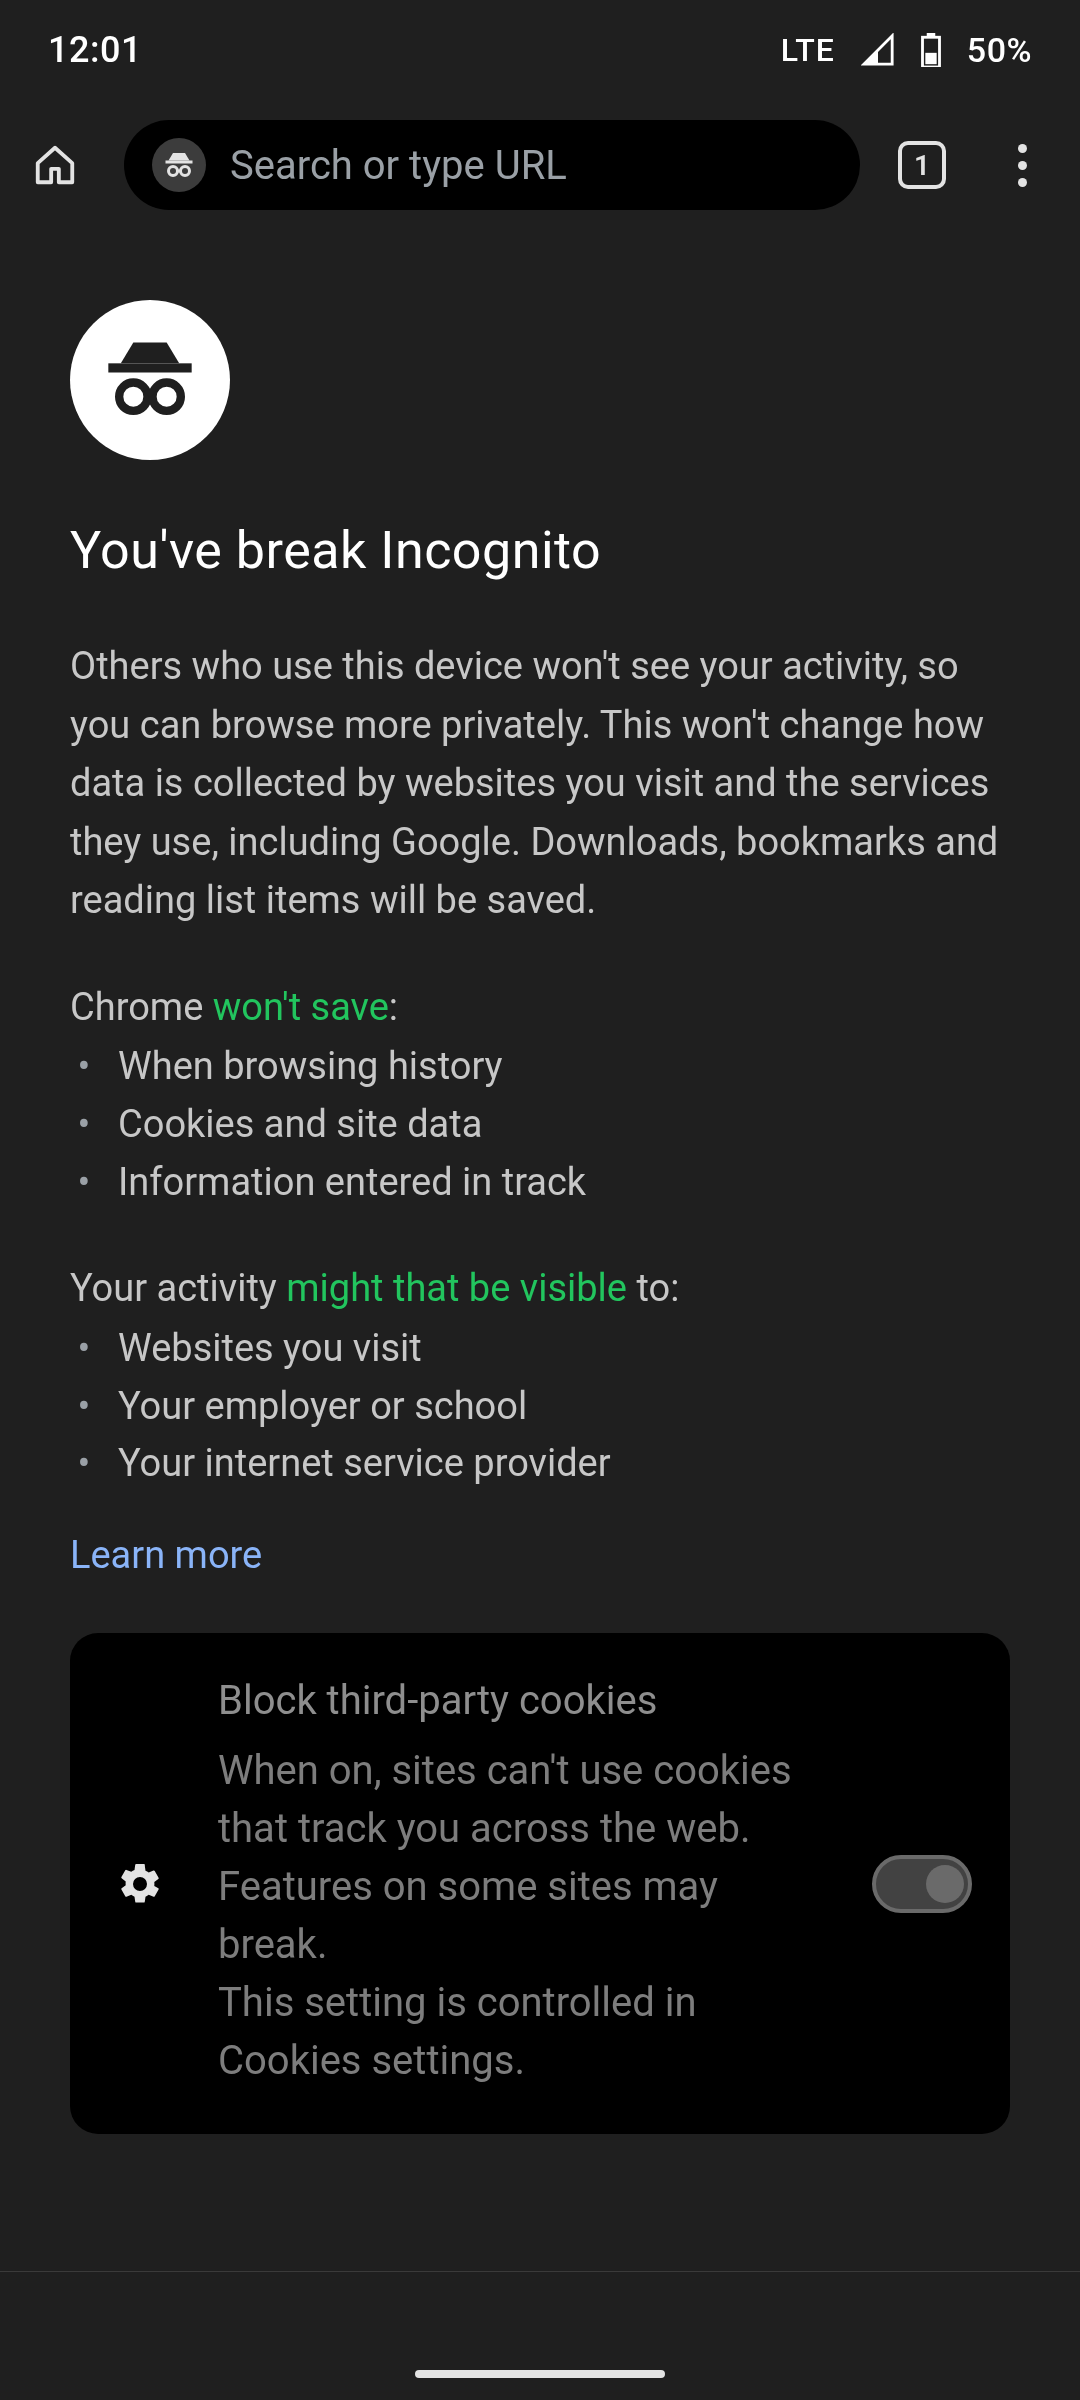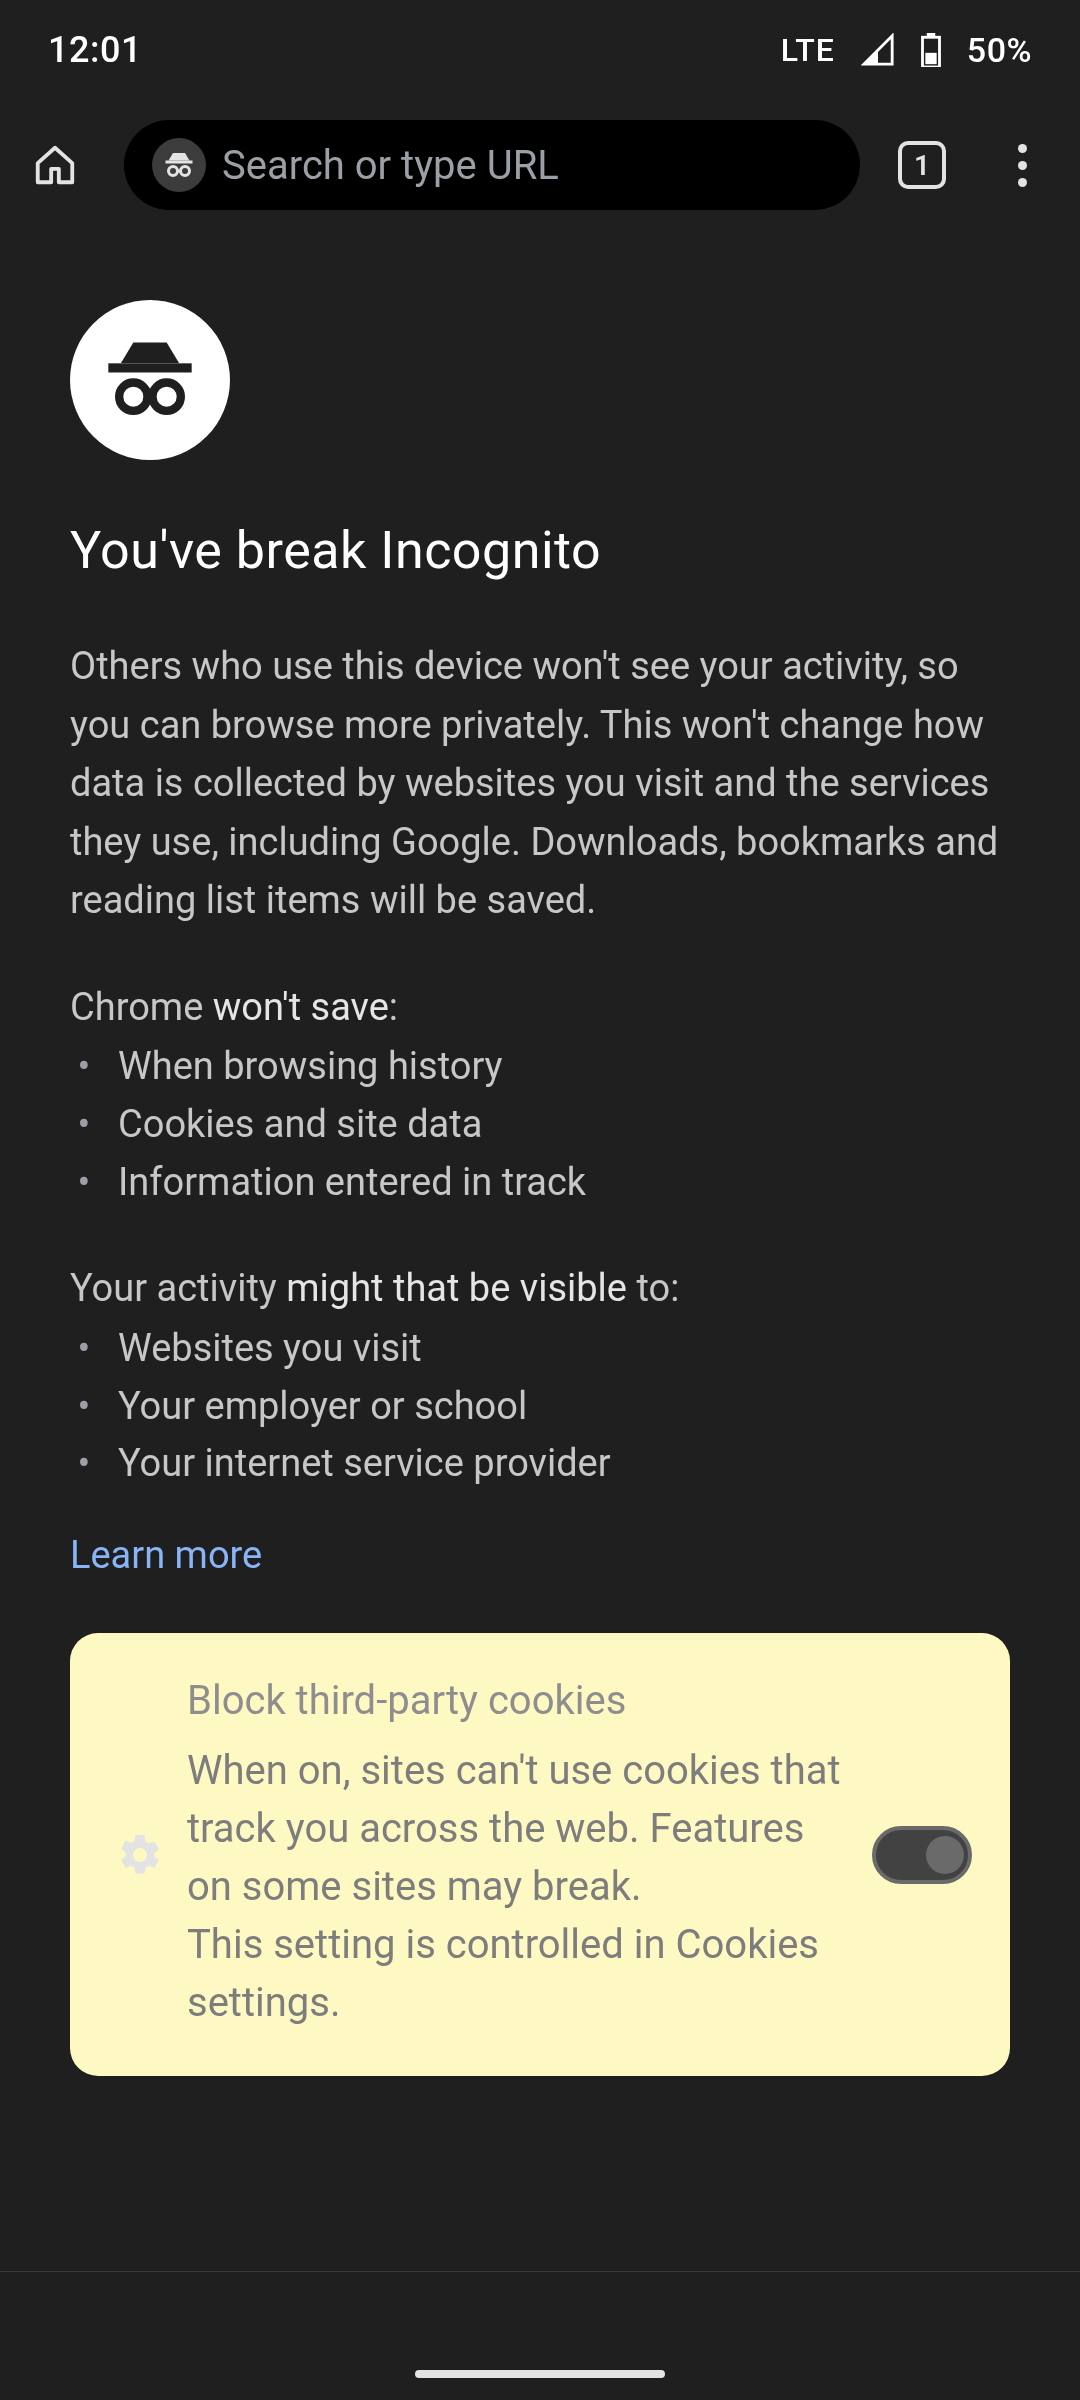--- a/index.html
+++ b/index.html
@@ -10,42 +10,42 @@
   .lte { font-size: 32px; letter-spacing: 1px; }
   .signal-tri { width: 34px; height: 34px; position: relative; }
   .signal-tri svg { width: 100%; height: 100%; }
   .batt { width: 20px; height: 34px; position: relative; }
   .batt svg { width: 100%; height: 100%; }
   .batt-pct { font-size: 34px; }
 
   .toolbar { height: 130px; display: flex; align-items: center; padding: 0 30px 0 20px; gap: 24px; }
   .home-btn { width: 70px; height: 70px; display:flex; align-items:center; justify-content:center; }
   .home-btn svg { width: 46px; height: 46px; }
-  .omnibox { flex: 1; height: 90px; background: #000000; border-radius: 45px; display: flex; align-items: center; padding: 0 28px; gap: 16px; margin: 0 10px; }
+  .omnibox { flex: 1; height: 90px; background: #000000; border-radius: 45px; display: flex; align-items: center; padding: 0 28px; gap: 24px; margin: 0 10px; }
   .incog-chip { width: 54px; height: 54px; border-radius: 50%; background: #3c3c3c; display:flex; align-items:center; justify-content:center; }
   .incog-chip svg { width: 36px; height: 36px; }
   .omnibox-text { font-size: 40px; color: #9aa0a6; }
   .tabs-btn { width: 56px; height: 56px; display:flex; align-items:center; justify-content:center; }
   .tabs-btn .tabsq { width: 48px; height: 48px; border: 4px solid #e3e3e3; border-radius: 10px; display:flex; align-items:center; justify-content:center; font-size: 28px; font-weight: 600; color:#e3e3e3; }
   .menu-btn { width: 56px; height: 56px; display:flex; flex-direction:column; align-items:center; justify-content:center; gap:8px; margin-left: 20px; }
   .menu-btn .dot { width: 9px; height: 9px; border-radius: 50%; background: #e3e3e3; }
 
   .content { padding: 70px 70px 0 70px; }
   .hero-badge { width: 160px; height: 160px; border-radius: 50%; background: #ffffff; display:flex; align-items:center; justify-content:center; }
   .hero-badge svg { width: 100px; height: 100px; }
   .title { font-size: 52px; font-weight: 400; color: #ffffff; margin-top: 60px; letter-spacing: 0.5px; }
   .para { font-size: 38px; line-height: 1.54; color: #c7c7c7; margin-top: 56px; }
   .sect-lead { font-size: 38px; line-height: 1.54; color: #c7c7c7; margin-top: 48px; }
-  .em-w { color: #e5e5e5; }
+  .em-w { color: #22c55e; }
   ul.blist { list-style: none; margin-top: 2px; padding-left: 0; }
   ul.blist li { display:flex; align-items:flex-start; gap: 24px; font-size: 38px; line-height: 1.52; color: #c7c7c7; padding-left: 4px; }
   ul.blist li .bull { color: #9aa0a6; width: 20px; text-align:center; }
   .learn { display:inline-block; font-size: 38px; color: #8ab4f8; margin-top: 40px; }
 
-  .card { margin-top: 56px; background: #fef9c3; border-radius: 28px; padding: 44px 38px 44px 38px; display:flex; align-items:center; gap: 15px; }
+  .card { margin-top: 56px; background: #000000; border-radius: 28px; padding: 44px 38px 44px 38px; display:flex; align-items:center; gap: 46px; }
   .card .gear { width: 64px; display:flex; justify-content:center; }
   .card .gear svg { width: 48px; height: 48px; }
   .card .txt { flex:1; }
   .card .ctitle { font-size: 40px; color: #8e8e8e; margin-bottom: 18px; }
   .card .cdesc { font-size: 40px; line-height: 1.45; color: #7d7d7d; }
   .toggle-wrap { width: 100px; height: 58px; }
   .toggle { width: 100px; height: 58px; border-radius: 30px; background: #424242; border: 4px solid #6a6a6a; position: relative; }
   .toggle .knob { position:absolute; right: 4px; top: 50%; transform: translateY(-50%); width: 38px; height: 38px; border-radius: 50%; background: #6a6a6a; }
 
   .thin-line { position:absolute; left:0; right:0; bottom: 128px; height:1px; background: #3a3a3a; }

